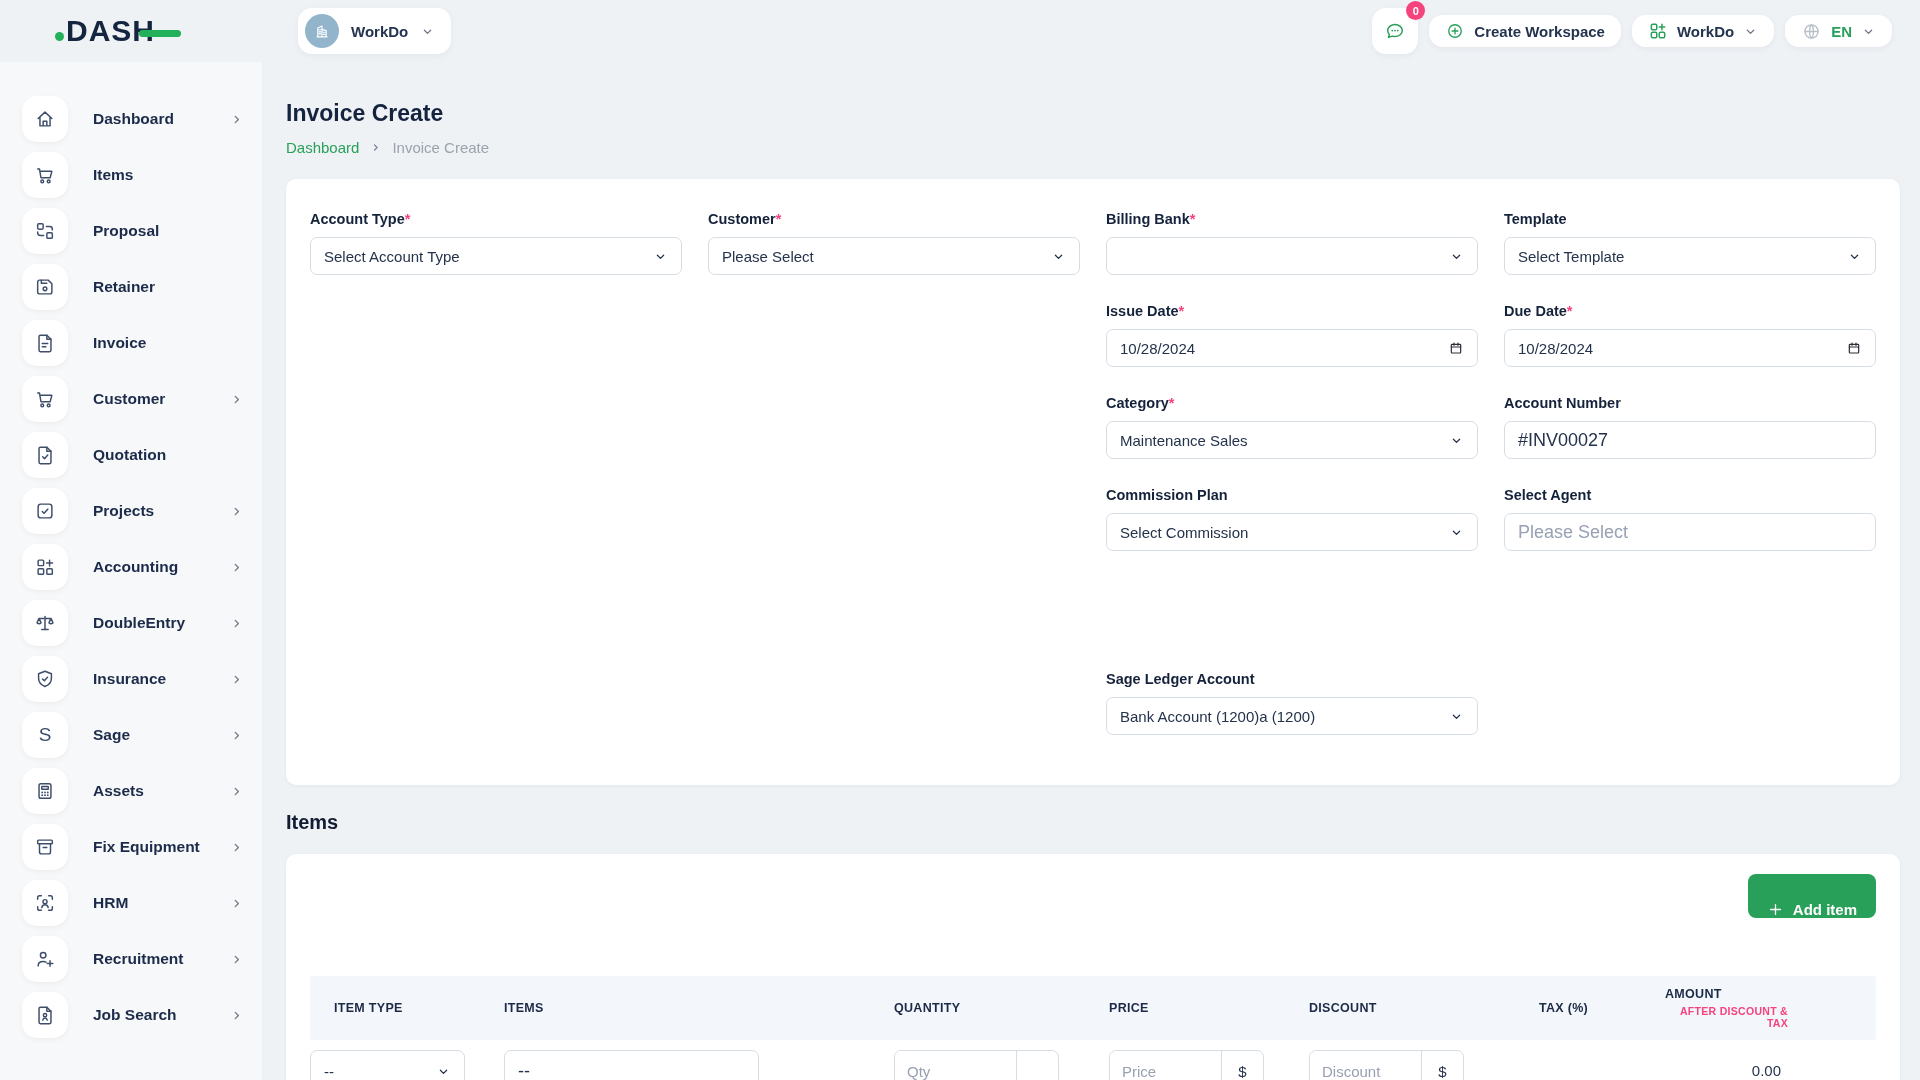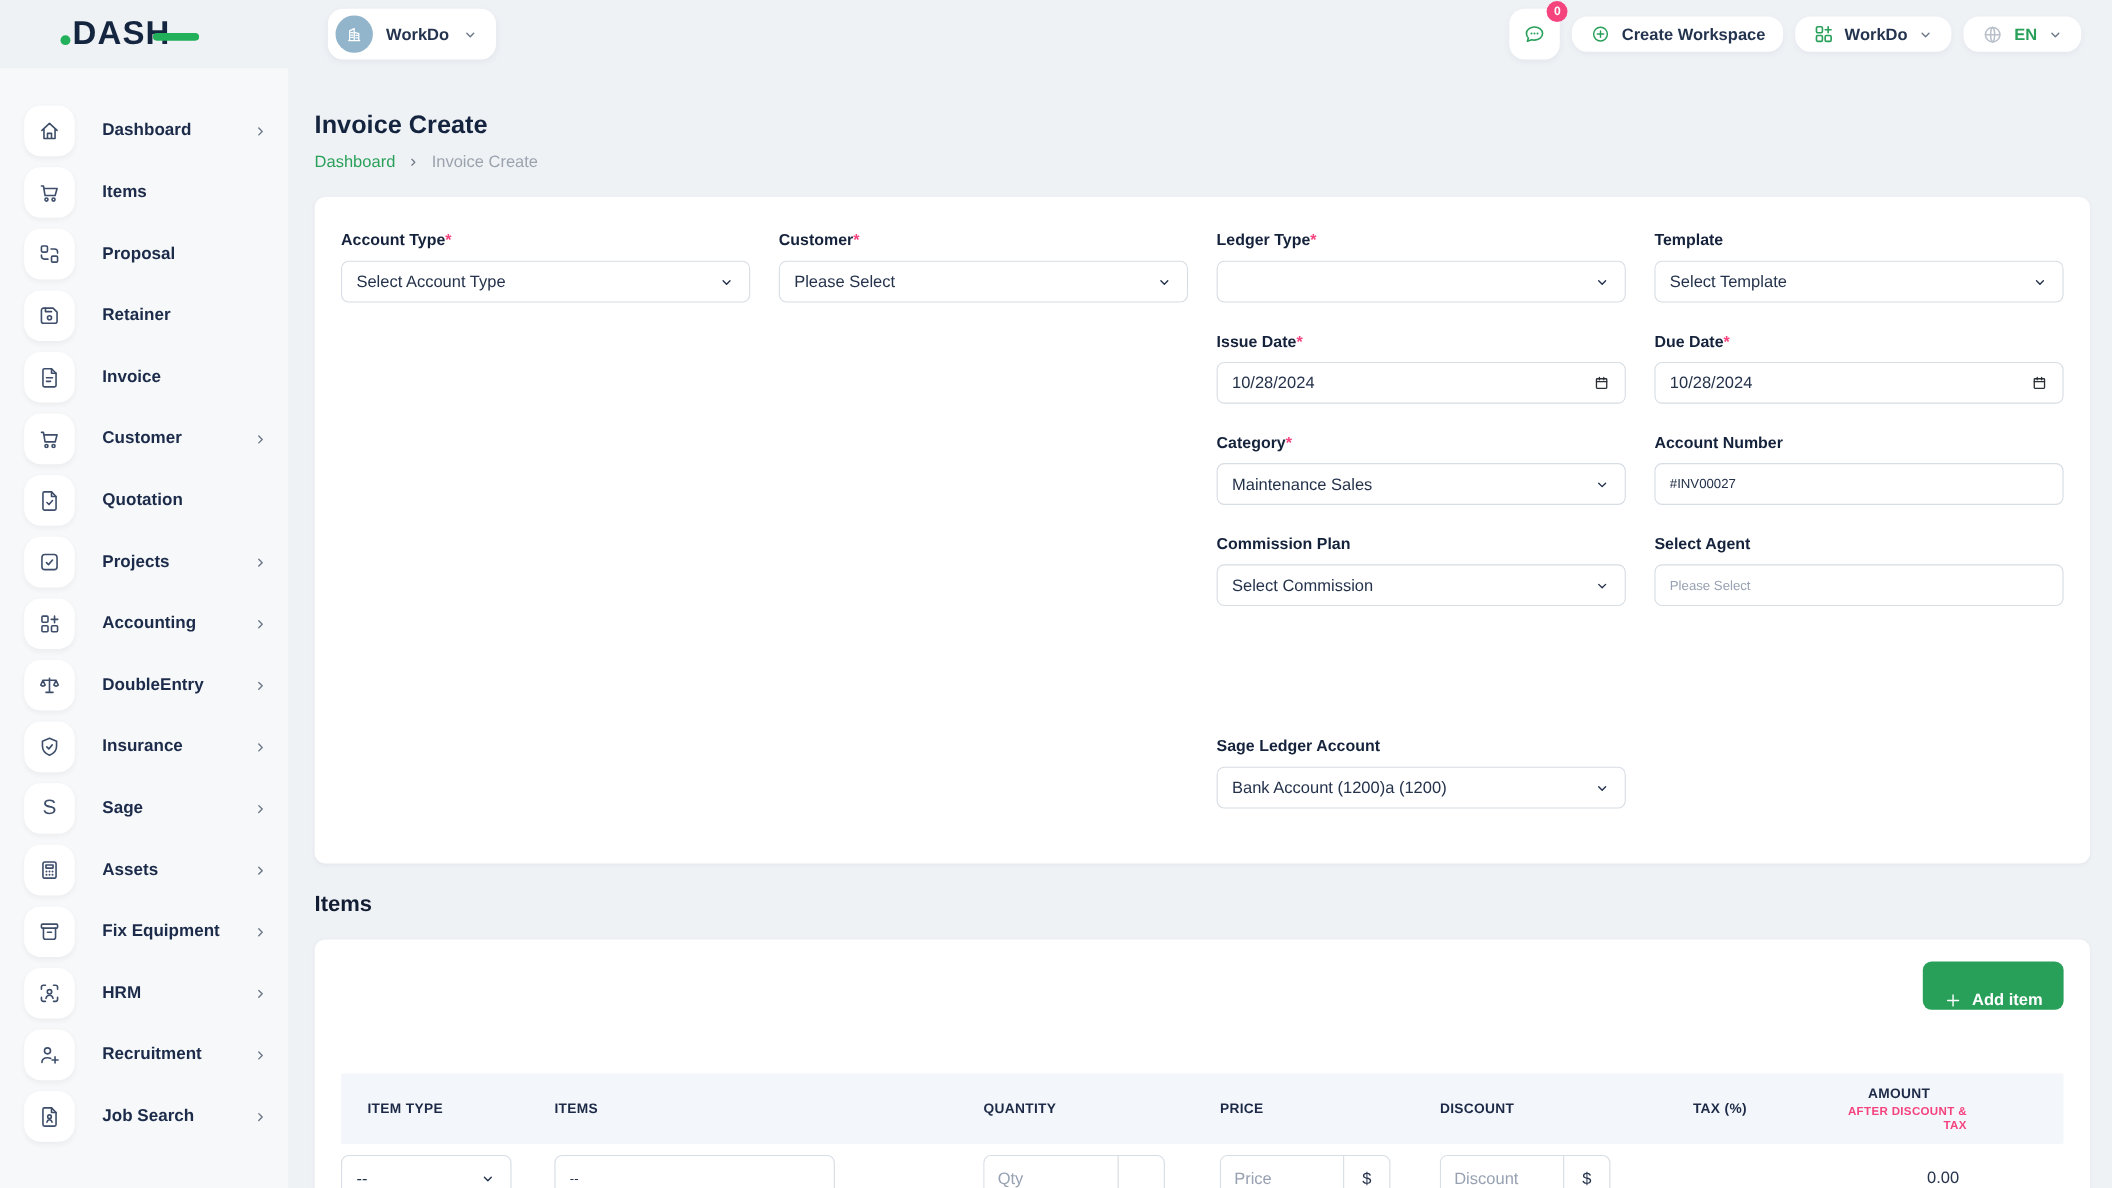--- a/index.html
+++ b/index.html
@@ -42,36 +42,36 @@
   .crumbs { display:flex; align-items:center; gap:10px; margin-top:10px; height:20px; }
   .crumb-home { font-size:15px; color:#29a05a; cursor:pointer; }
   .crumb-cur { font-size:15px; color:#9aa3ae; }
 
   .card { background:#fff; border-radius:10px; box-shadow:0 1px 4px rgba(30,46,80,.06); }
   .form-card { margin-top:22px; height:606px; padding:32px 24px 48px; display:grid; grid-template-columns:repeat(4,1fr); grid-template-rows:repeat(6,66px); column-gap:26px; row-gap:26px; }
   .field label { display:block; font-size:14.5px; font-weight:700; color:#15223b; margin-bottom:10px; }
   .req { color:#f5437e; }
   .ctl { height:38px; width:100%; border:1px solid #d7dde4; border-radius:7px; background:#fff; font-size:15px; color:#24324b; display:flex; align-items:center; justify-content:space-between; padding:0 13px; cursor:pointer; }
   .ctl .val { white-space:nowrap; overflow:hidden; }
-  input.tin { height:38px; width:100%; border:1px solid #d7dde4; border-radius:7px; padding:0 13px; font-size:12px; color:#24324b; background:#fff; outline:none; font-family:inherit; }
+  input.tin { height:38px; width:100%; border:1px solid #d7dde4; border-radius:7px; padding:0 13px; font-size:18px; color:#24324b; background:#fff; outline:none; font-family:inherit; }
   input.tin::placeholder { color:#97a1b2; }
   .f-account{grid-area:1/1;} .f-customer{grid-area:1/2;} .f-billing{grid-area:1/3;} .f-template{grid-area:1/4;}
   .f-issue{grid-area:2/3;} .f-due{grid-area:2/4;} .f-category{grid-area:3/3;} .f-invno{grid-area:3/4;}
   .f-comm{grid-area:4/3;} .f-agent{grid-area:4/4;} .f-recur{grid-row:5;grid-column:3/5;} .f-sage{grid-area:6/3;}
 
   .sec-heading { margin-top:26px; font-size:20px; font-weight:700; color:#121d33; }
   .items-card { margin-top:20px; height:420px; padding:20px 24px; display:flex; flex-direction:column; }
   .add-btn { align-self:flex-end; height:44px; padding:0 19px; background:#29a05a; border:none; border-radius:8px; color:#fff; font-size:15px; font-weight:600; display:flex; align-items:flex-end; gap:9px; cursor:pointer; font-family:inherit; }
   .add-btn svg { width:17px; height:17px; stroke:#fff; stroke-width:1.8; fill:none; stroke-linecap:round; }
 
   .itable { margin-top:58px; }
   .itr { display:grid; grid-template-columns:170px 390px 215px 200px 230px 150px 1fr; }
   .itr.head { background:#f3f6fa; height:64px; align-items:center; border-radius:2px; }
   .th { font-size:12.5px; font-weight:700; color:#1c2a47; letter-spacing:.3px; padding-left:24px; }
-  .th.amount { padding-left:0; padding-right:88px; text-align:right; display:flex; flex-direction:column; align-items:center; gap:4px; }
+  .th.amount { padding-left:0; padding-right:88px; text-align:right; display:flex; flex-direction:column; align-items:flex-start; gap:4px; }
   .th-sub { font-size:10.5px; font-weight:700; color:#f5437e; letter-spacing:.3px; }
   .itr.bodyrow { padding-top:10px; align-items:start; }
   .cell { padding-left:24px; }
   .cell.first { padding-left:0; }
   .ig { display:flex; align-items:stretch; border:1px solid #d7dde4; border-radius:7px; overflow:hidden; background:#fff; height:42px; }
   .ig input { border:none; outline:none; min-width:0; flex:1; padding:0 12px; font-size:15px; color:#24324b; font-family:inherit; }
   .ig input::placeholder { color:#97a1b2; }
   .ig .suffix { width:42px; border-left:1px solid #d7dde4; display:flex; align-items:center; justify-content:center; font-size:15px; color:#27344d; }
   .amt-val { text-align:right; padding-right:95px; padding-top:12px; font-size:15px; color:#27344d; }
 </style>
@@ -355,21 +355,21 @@
     <div class="field f-customer">
       <label><span>Customer</span><span class="req">*</span></label>
       <div class="ctl">
           <span class="val">Please Select</span>
           <svg class="chev dark" viewBox="0 0 24 24">
             <path d="M7 10l5 5 5-5"></path>
           </svg>
         </div>
     </div>
     <div class="field f-billing">
-      <label><span>Ledger Type</span><span class="req">*</span></label>
+      <label><span>Billing Bank</span><span class="req">*</span></label>
       <div class="ctl">
           <span class="val"></span>
           <svg class="chev dark" viewBox="0 0 24 24">
             <path d="M7 10l5 5 5-5"></path>
           </svg>
         </div>
     </div>
     <div class="field f-template">
       <label><span>Template</span></label>
       <div class="ctl">

